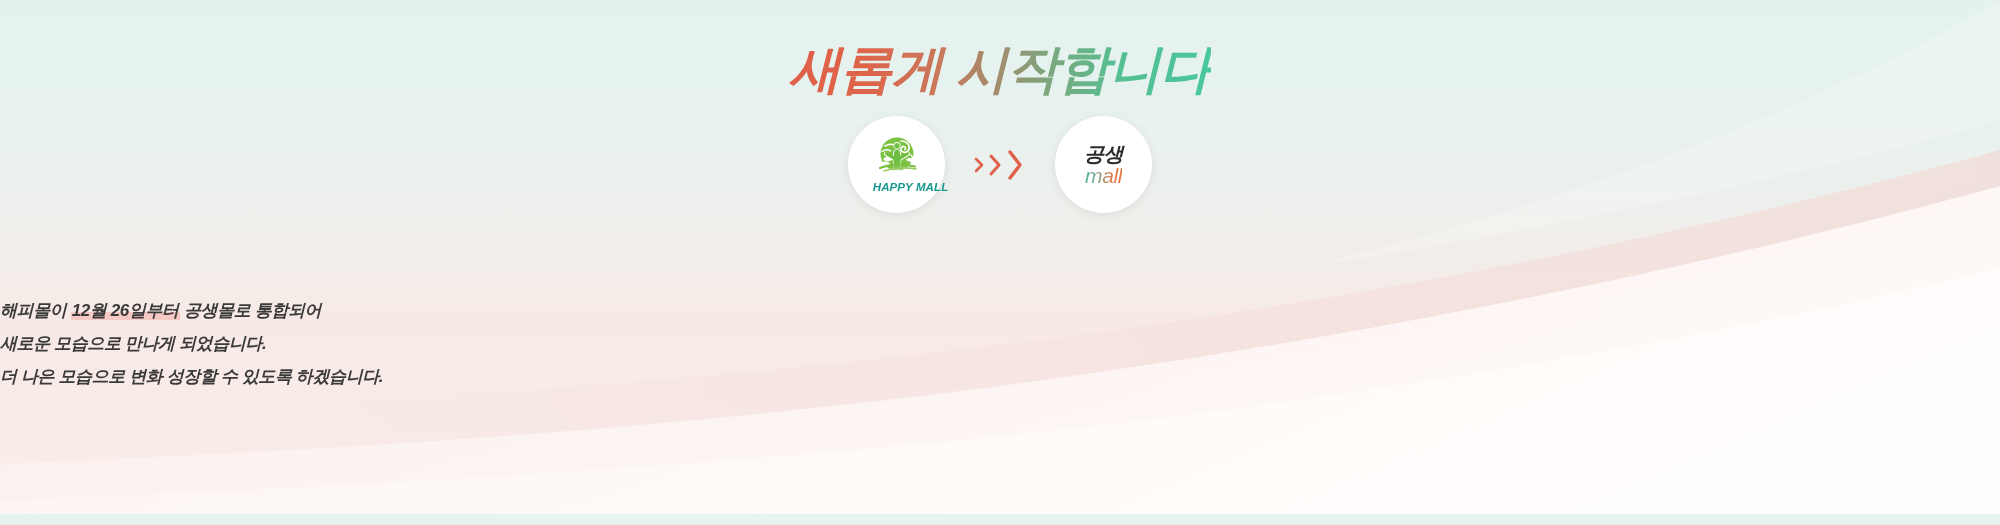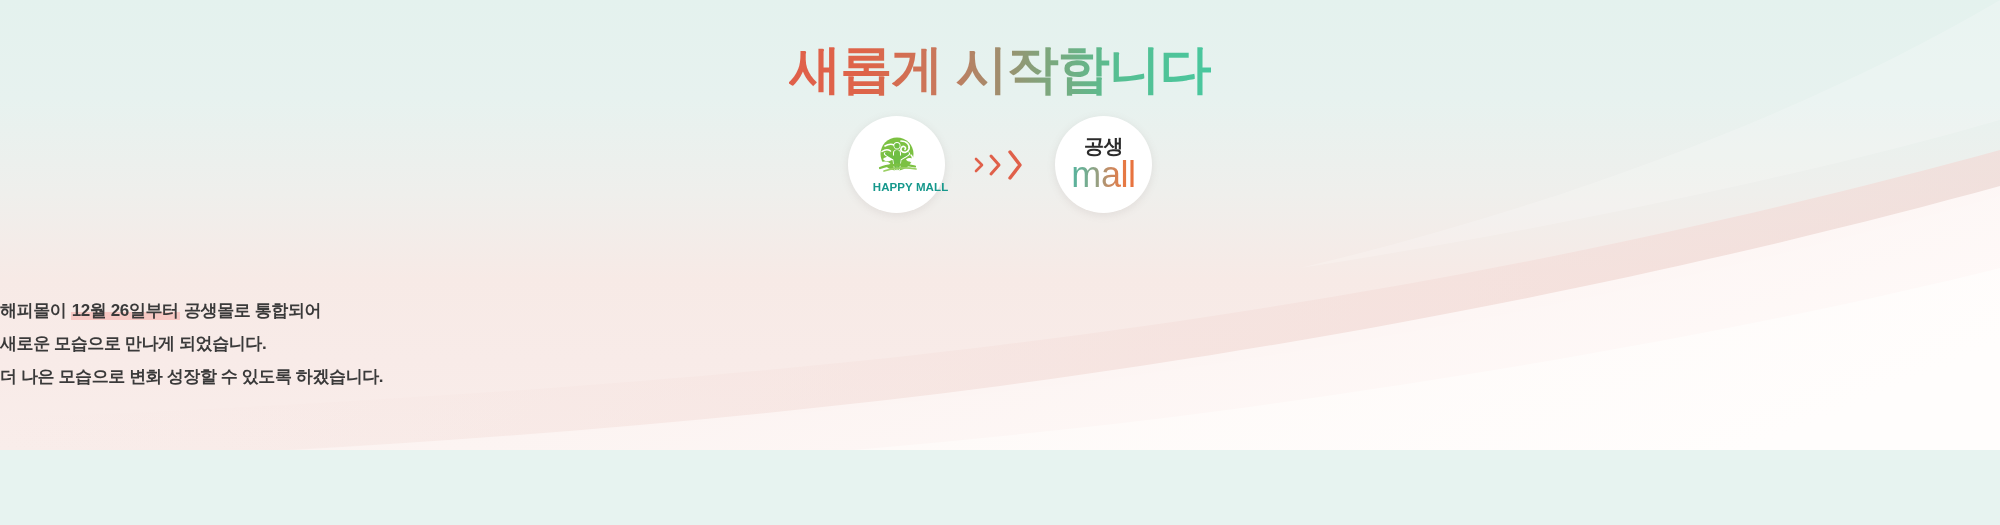--- a/index.html
+++ b/index.html
@@ -13,30 +13,31 @@
 
   body {
     font-family:"Liberation Sans","DejaVu Sans",sans-serif;
     background:#E7F3F0;
   }
 
   
   .stage {
     position:relative;
     width:2000px;
-    height:450px;
+    height:514px;
     overflow:hidden;
     background:linear-gradient(
         to bottom,
         #E4F2EE 0%,
         #E7F2EF 22%,
         #EFEFEC 43%,
         #F7EAE6 62%,
         #F8EBE8 80%,
         #F9EDEA 100%);
+    font-style:italic;
   }
 
   
   .bg-waves {
     position:absolute;
     inset:0;
     width:2000px;
     height:525px;
     pointer-events:none;
   }
@@ -120,21 +121,21 @@
   
   .gs-top {
     font-size:20px;
     font-weight:800;
     letter-spacing:-0.5px;
     line-height:1;
     color:#2B2B2B;
     margin-bottom:1px;
   }
   .gs-bottom {
-    font-size:36px;
+    font-size:21px;
     font-weight:500;
     letter-spacing:-0.4px;
     line-height:1;
     background-image:linear-gradient(
         to right,
         #55B39E 0%,
         #72AE92 22%,
         #9A9E80 42%,
         #C78A62 60%,
         #E57B45 78%,

